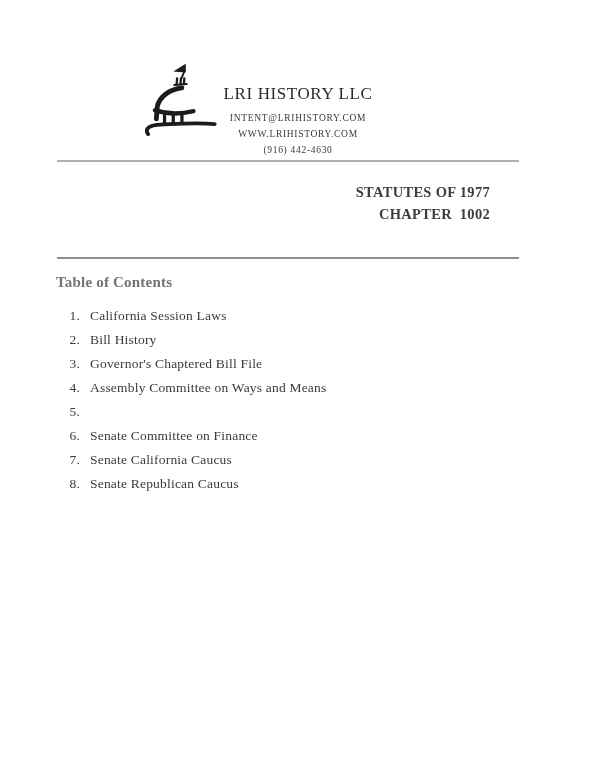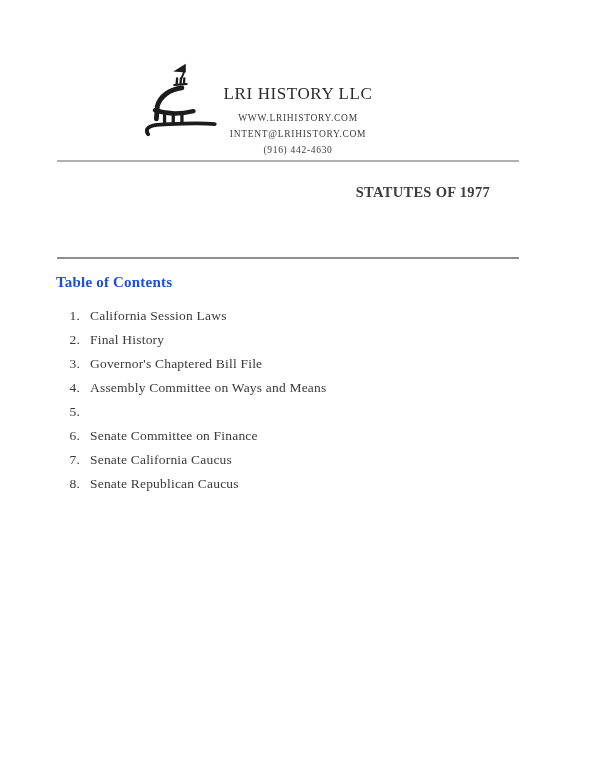--- a/index.html
+++ b/index.html
@@ -84,21 +84,21 @@
   }
 
   
   .toc-heading {
     position: absolute;
     left: 56px;
     top: 274px;
     font-weight: bold;
     font-size: 15px;
     letter-spacing: 0.2px;
-    color: #1d4ed8;
+    color: #737373;
   }
   .toc-list {
     position: absolute;
     left: 62px;
     top: 304px;
     width: 440px;
   }
   .toc-row {
     display: flex;
     align-items: baseline;
@@ -142,43 +142,44 @@
       <path d="M 24,58 L 24,66" stroke-width="3.4"></path>
       <path d="M 33,58.5 L 33,66.5" stroke-width="3.4"></path>
       <path d="M 42,58.5 L 42,66" stroke-width="3.4"></path>
 
       <path d="M 7,78 C 3,72 8,68.5 20,68 C 40,67 58,65.5 76,67.5" stroke-width="4"></path>
     </g>
   </svg>
 
   <div class="letterhead">
     <div class="company-name">LRI HISTORY LLC</div>
+    <div class="contact-line">INTENT@LRIHISTORY.COM</div>
     <div class="contact-line">WWW.LRIHISTORY.COM</div>
-    <div class="contact-line">INTENT@LRIHISTORY.COM</div>
     <div class="contact-line">(916) 442-4630</div>
   </div>
 
   <div class="rule-top"></div>
 
   <div class="reference-block">
     <div class="reference-line">STATUTES OF 1977</div>
+    <div class="reference-line">CHAPTER  1002</div>
   </div>
 
   <div class="rule-bottom"></div>
 
   <div class="toc-heading">Table of Contents</div>
 
   <div class="toc-list">
     <div class="toc-row">
       <span class="toc-num">1.</span>
       <span class="toc-label">California Session Laws</span>
     </div>
     <div class="toc-row">
       <span class="toc-num">2.</span>
-      <span class="toc-label">Final History</span>
+      <span class="toc-label">Bill History</span>
     </div>
     <div class="toc-row">
       <span class="toc-num">3.</span>
       <span class="toc-label">Governor's Chaptered Bill File</span>
     </div>
     <div class="toc-row">
       <span class="toc-num">4.</span>
       <span class="toc-label">Assembly Committee on Ways and Means</span>
     </div>
     <div class="toc-row">

